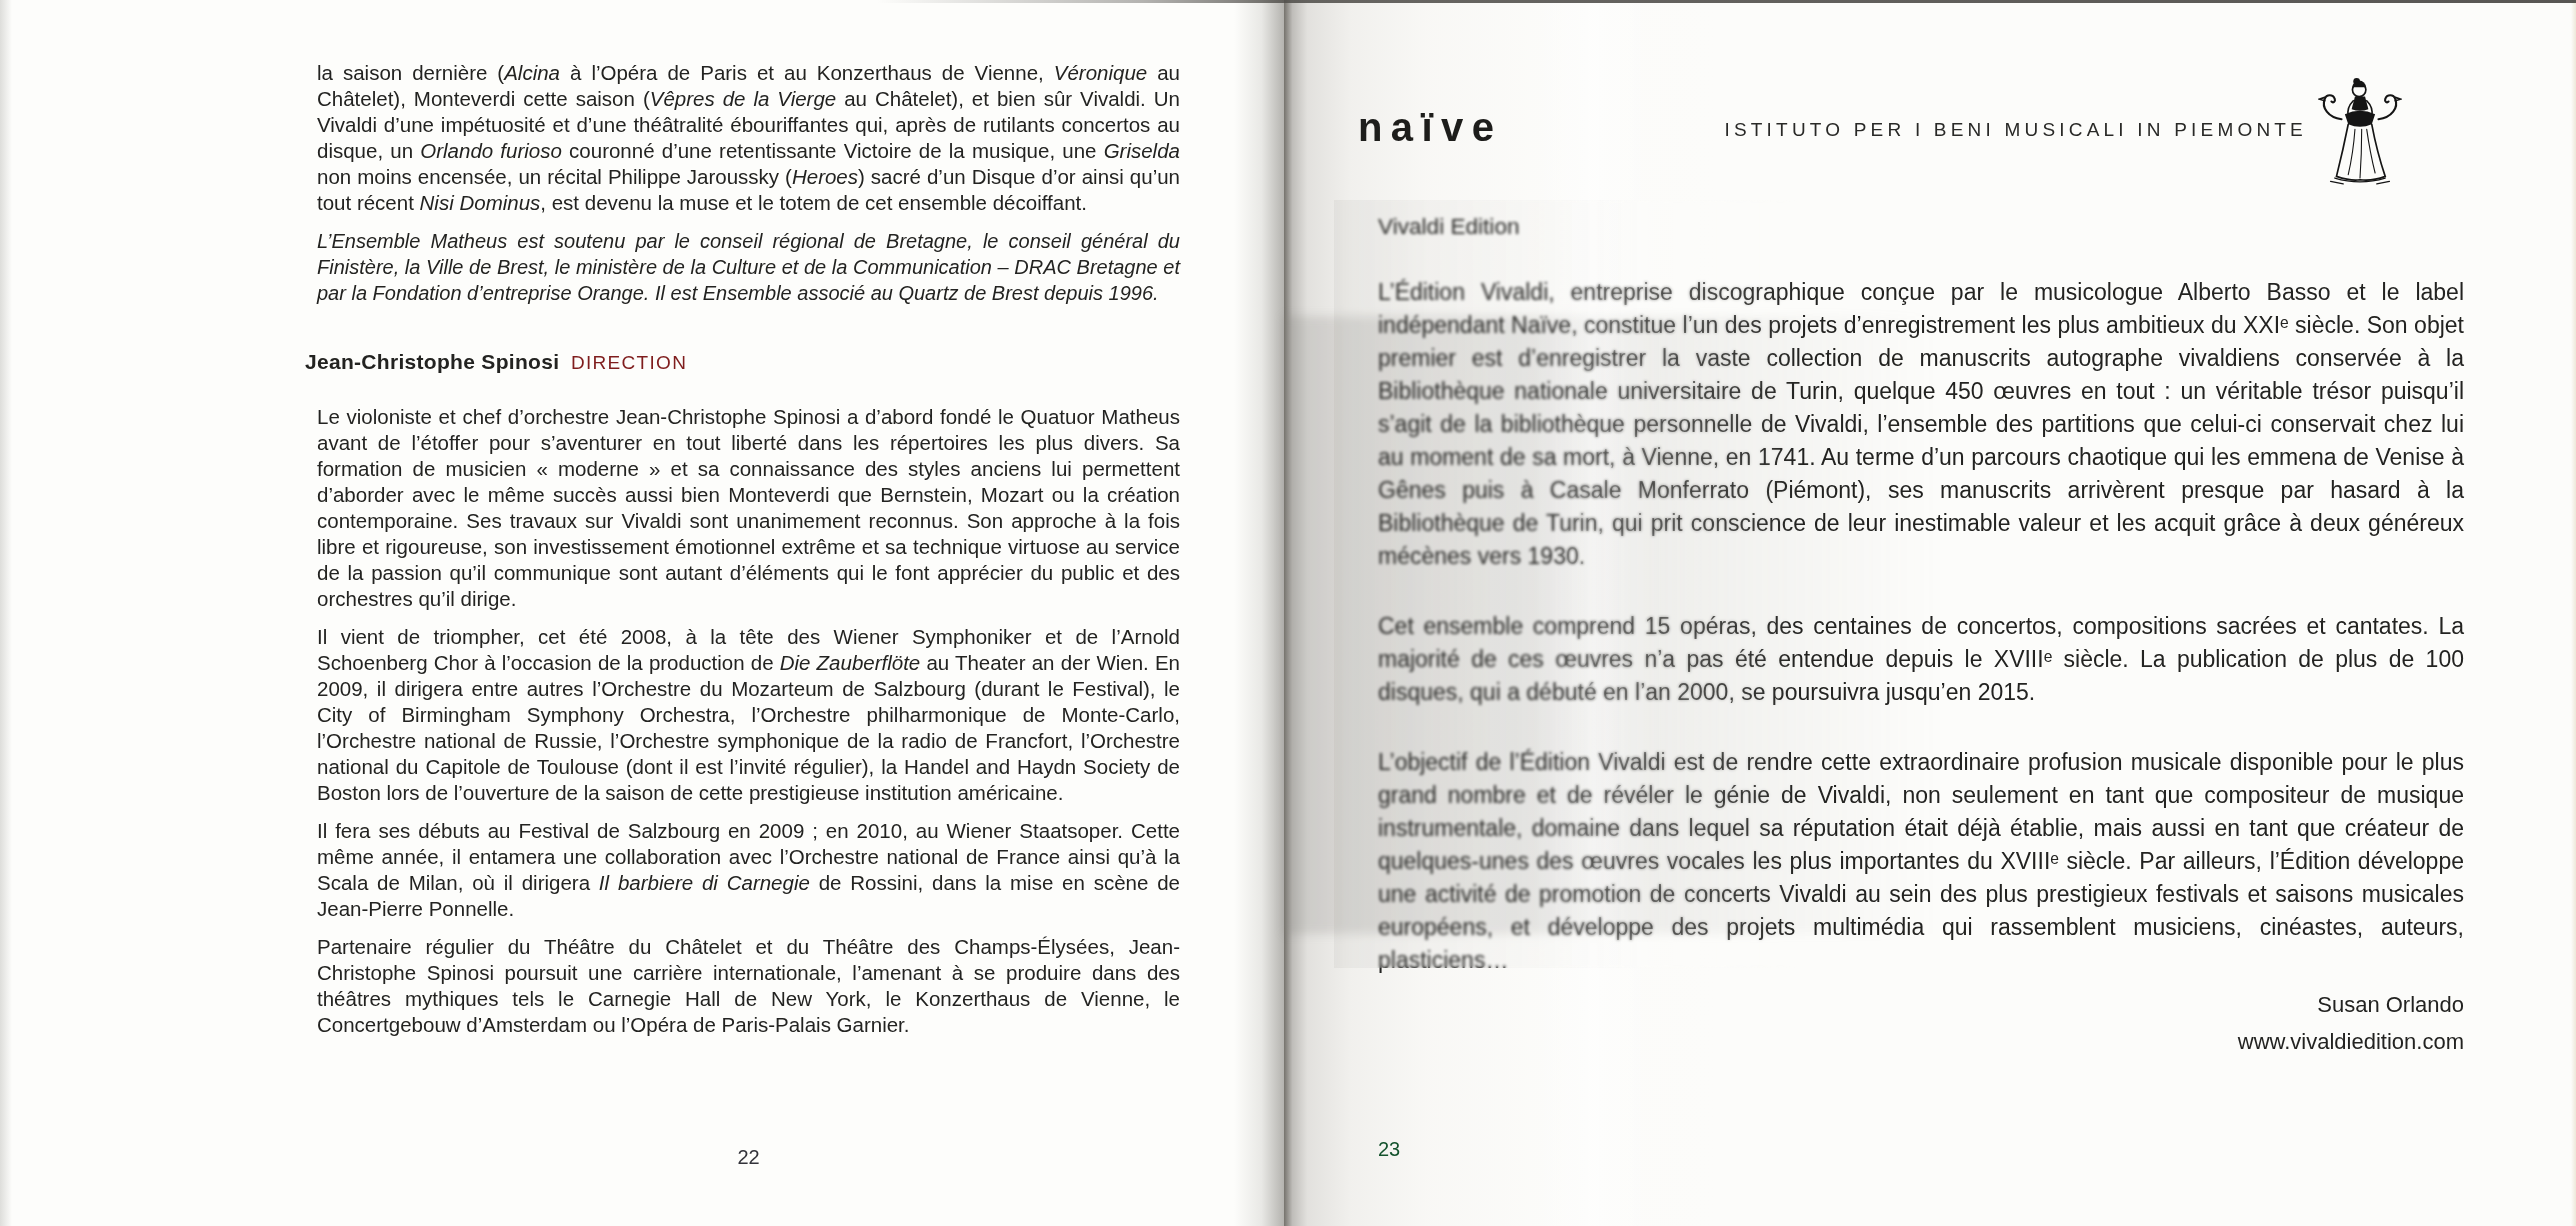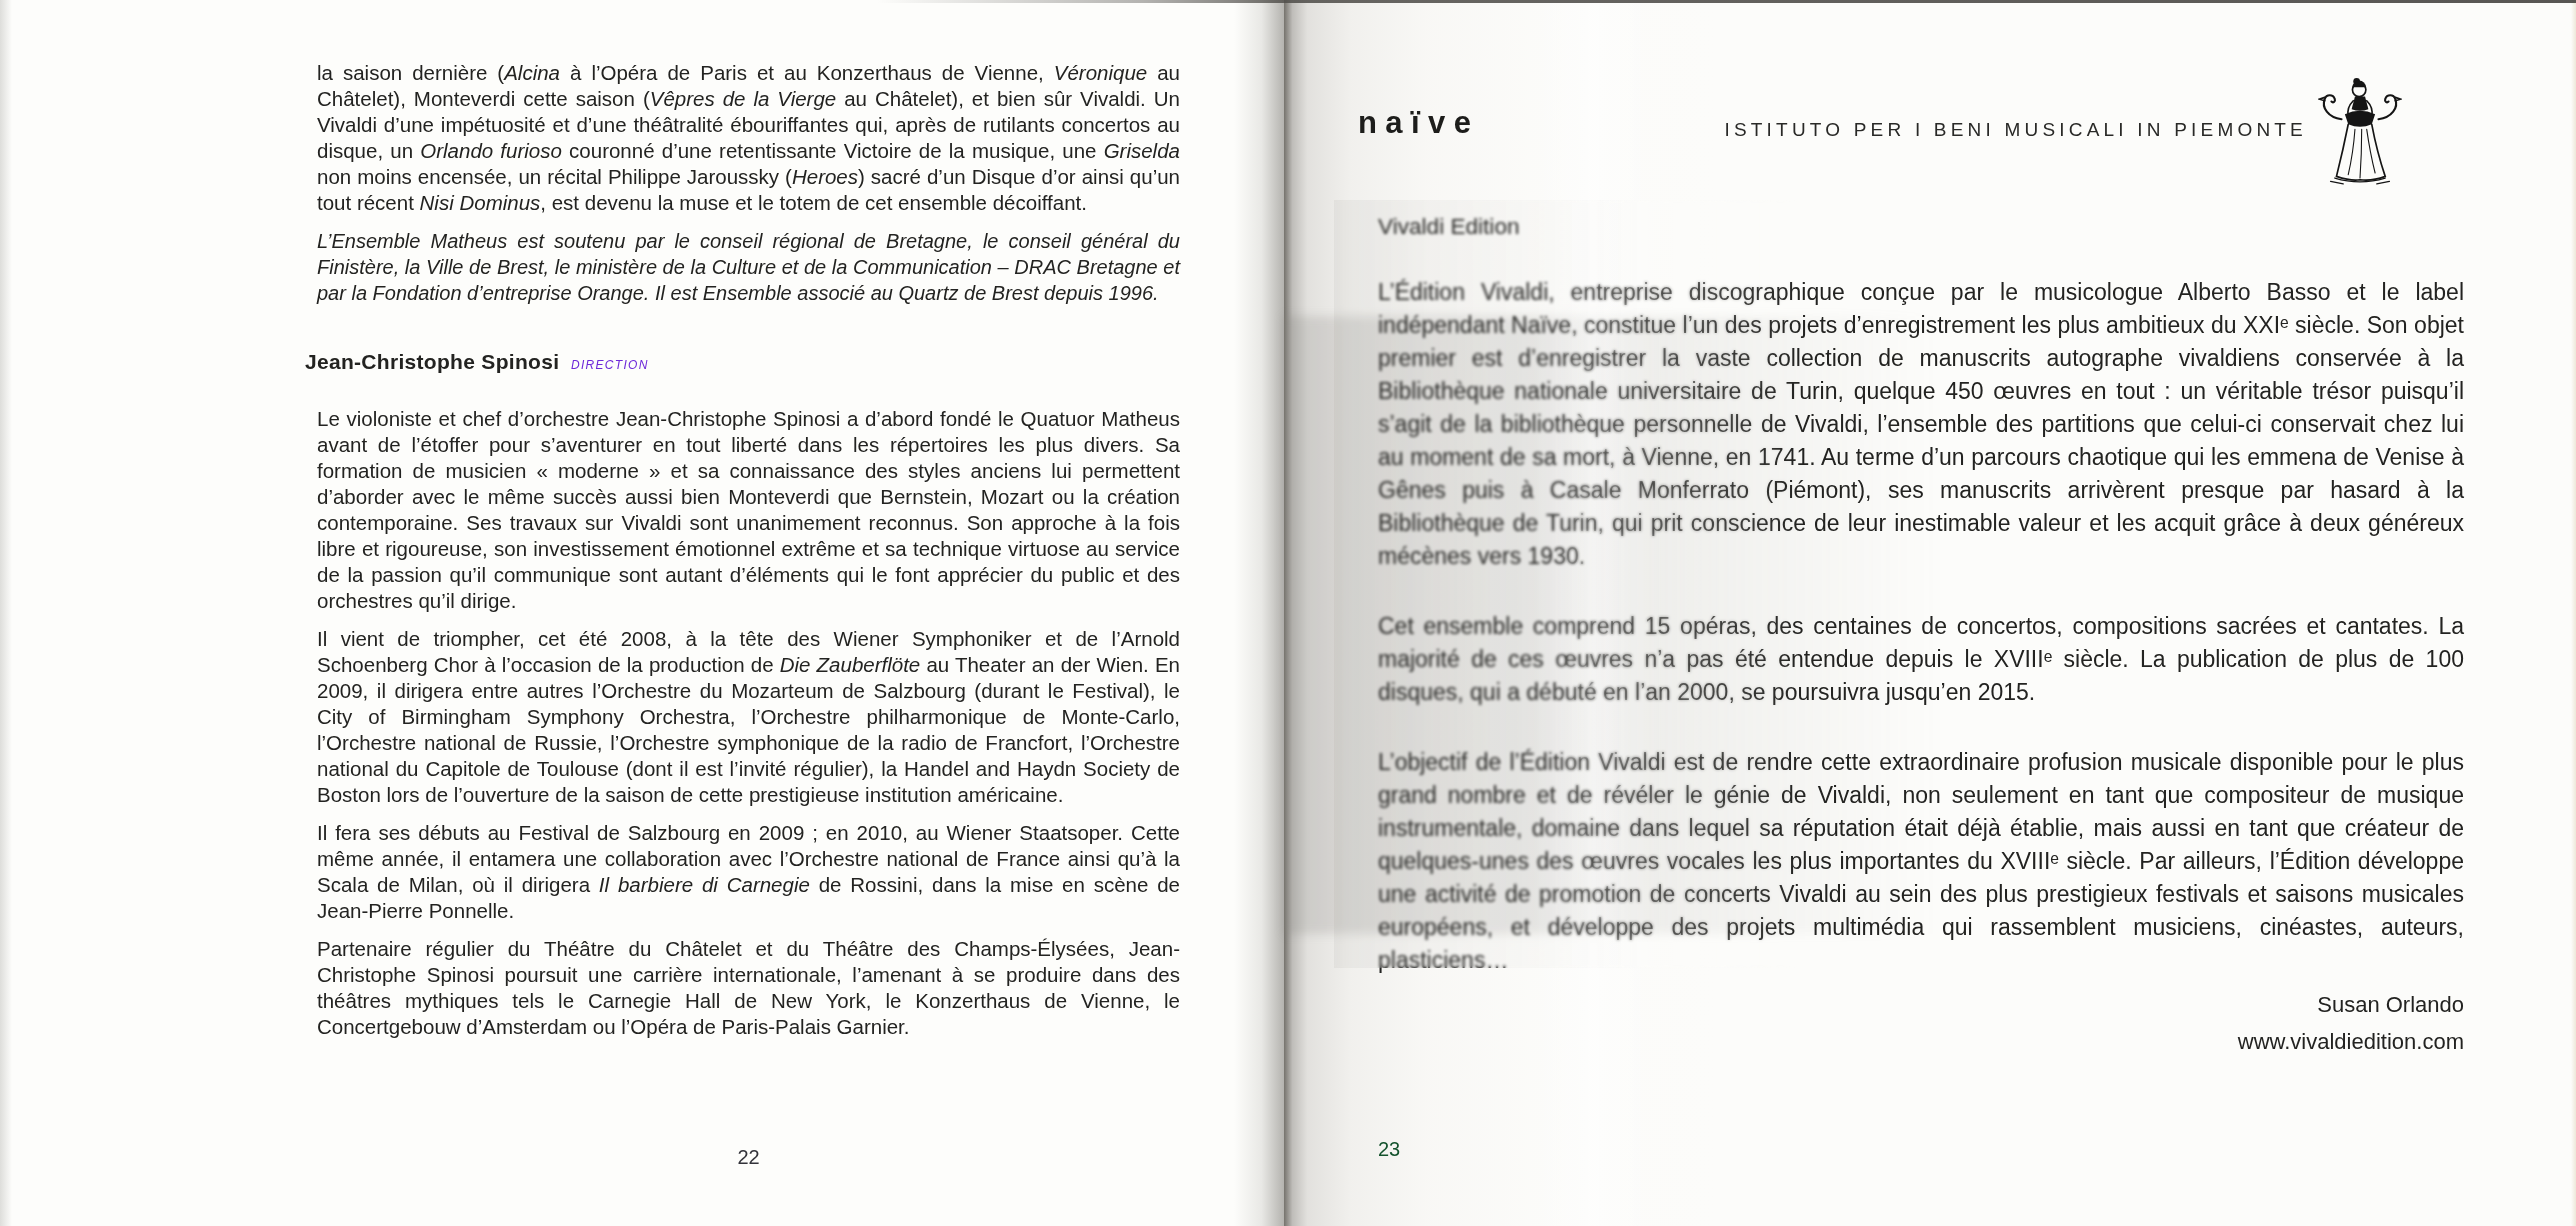--- a/index.html
+++ b/index.html
@@ -21,21 +21,21 @@
   }
   .left-col{
     position:absolute;left:305px;top:48px;width:887px;
     font-size:20.5px;line-height:26px;text-align:justify;
   }
   .left-col p{margin:12px;}
   .note{font-style:italic;font-size:20px;}
   .it{font-style:italic;}
   .artist-heading{margin-top:43px;margin-bottom:28px;text-align:left;}
   .artist-name{font-size:21px;font-weight:700;letter-spacing:0.3px;}
-  .artist-role{font-size:12px;font-weight:400;letter-spacing:1.3px;margin-left:11.7px;color:#6d28d9;font-style:italic;}
+  .artist-role{font-size:19px;font-weight:400;letter-spacing:1.3px;margin-left:11.7px;color:#7f1d1d;}
   .pnum-left{
     position:absolute;left:305px;top:1146px;width:887px;text-align:center;
     font-size:20px;color:#33333a;
   }
   
   .page-right{position:absolute;left:1284px;top:0;width:1292px;height:1226px;background:#fcfcfa;}
   .gutter-shade{
     position:absolute;inset:0;pointer-events:none;
     background:linear-gradient(to right,
       rgba(110,107,101,.95) 0px,
@@ -65,21 +65,21 @@
   .top-edge{
     position:absolute;left:877px;right:0;top:0;height:3.3px;
     background:linear-gradient(to right,rgba(90,88,84,0),rgba(90,88,84,.45) 267px,rgba(78,76,72,.85) 418px,rgba(70,68,65,.9));
   }
   .edge-r{
     position:absolute;right:0;top:0;width:5px;height:100%;
     background:linear-gradient(to left,rgba(225,215,190,.55),rgba(255,255,255,0));
   }
   .brand{
     position:absolute;left:74px;top:105px;
-    font-size:31px;font-weight:700;letter-spacing:8.4px;color:#1d1d1b;
+    font-size:40px;font-weight:700;letter-spacing:8.4px;color:#1d1d1b;
   }
   .institute{
     position:absolute;left:0;top:119px;width:1023px;text-align:right;
     font-size:19px;letter-spacing:4.2px;color:#29292,7;color:#292927;white-space:nowrap;
   }
   .muse{position:absolute;left:1034px;top:75px;width:84px;height:112px;}
   .vtitle{position:absolute;left:94px;top:214px;font-size:22.6px;color:#232321;}
   .right-col{
     position:absolute;left:94px;top:276px;width:1086px;
     font-size:23px;line-height:33px;text-align:justify;color:#232321;

